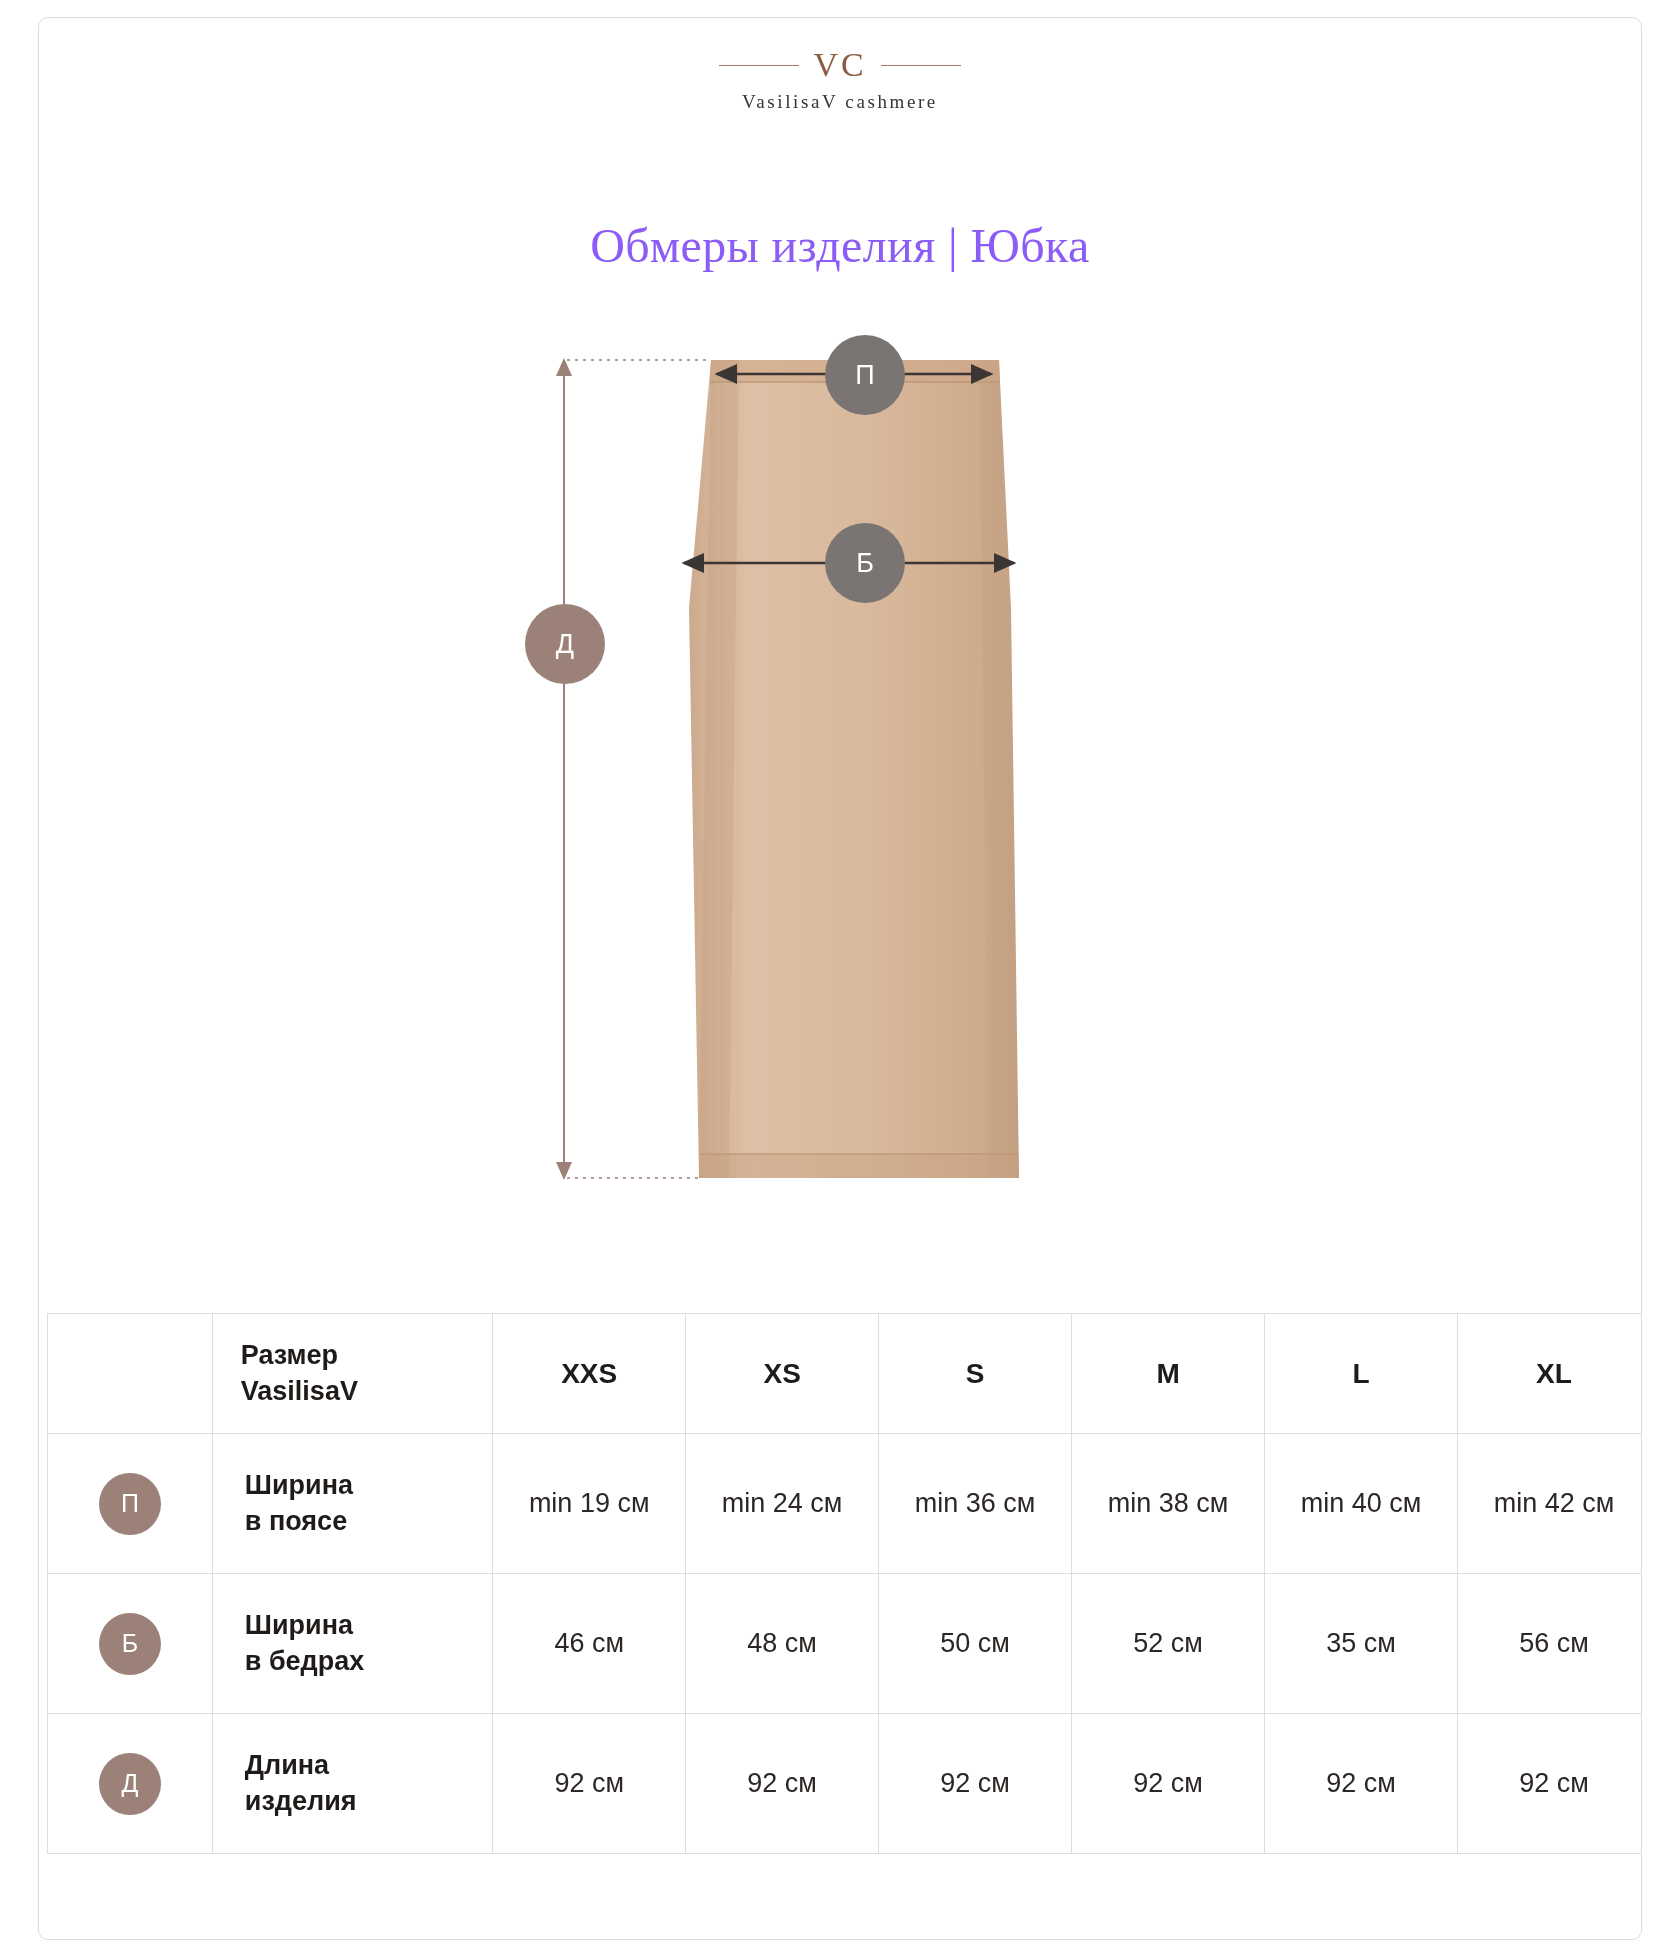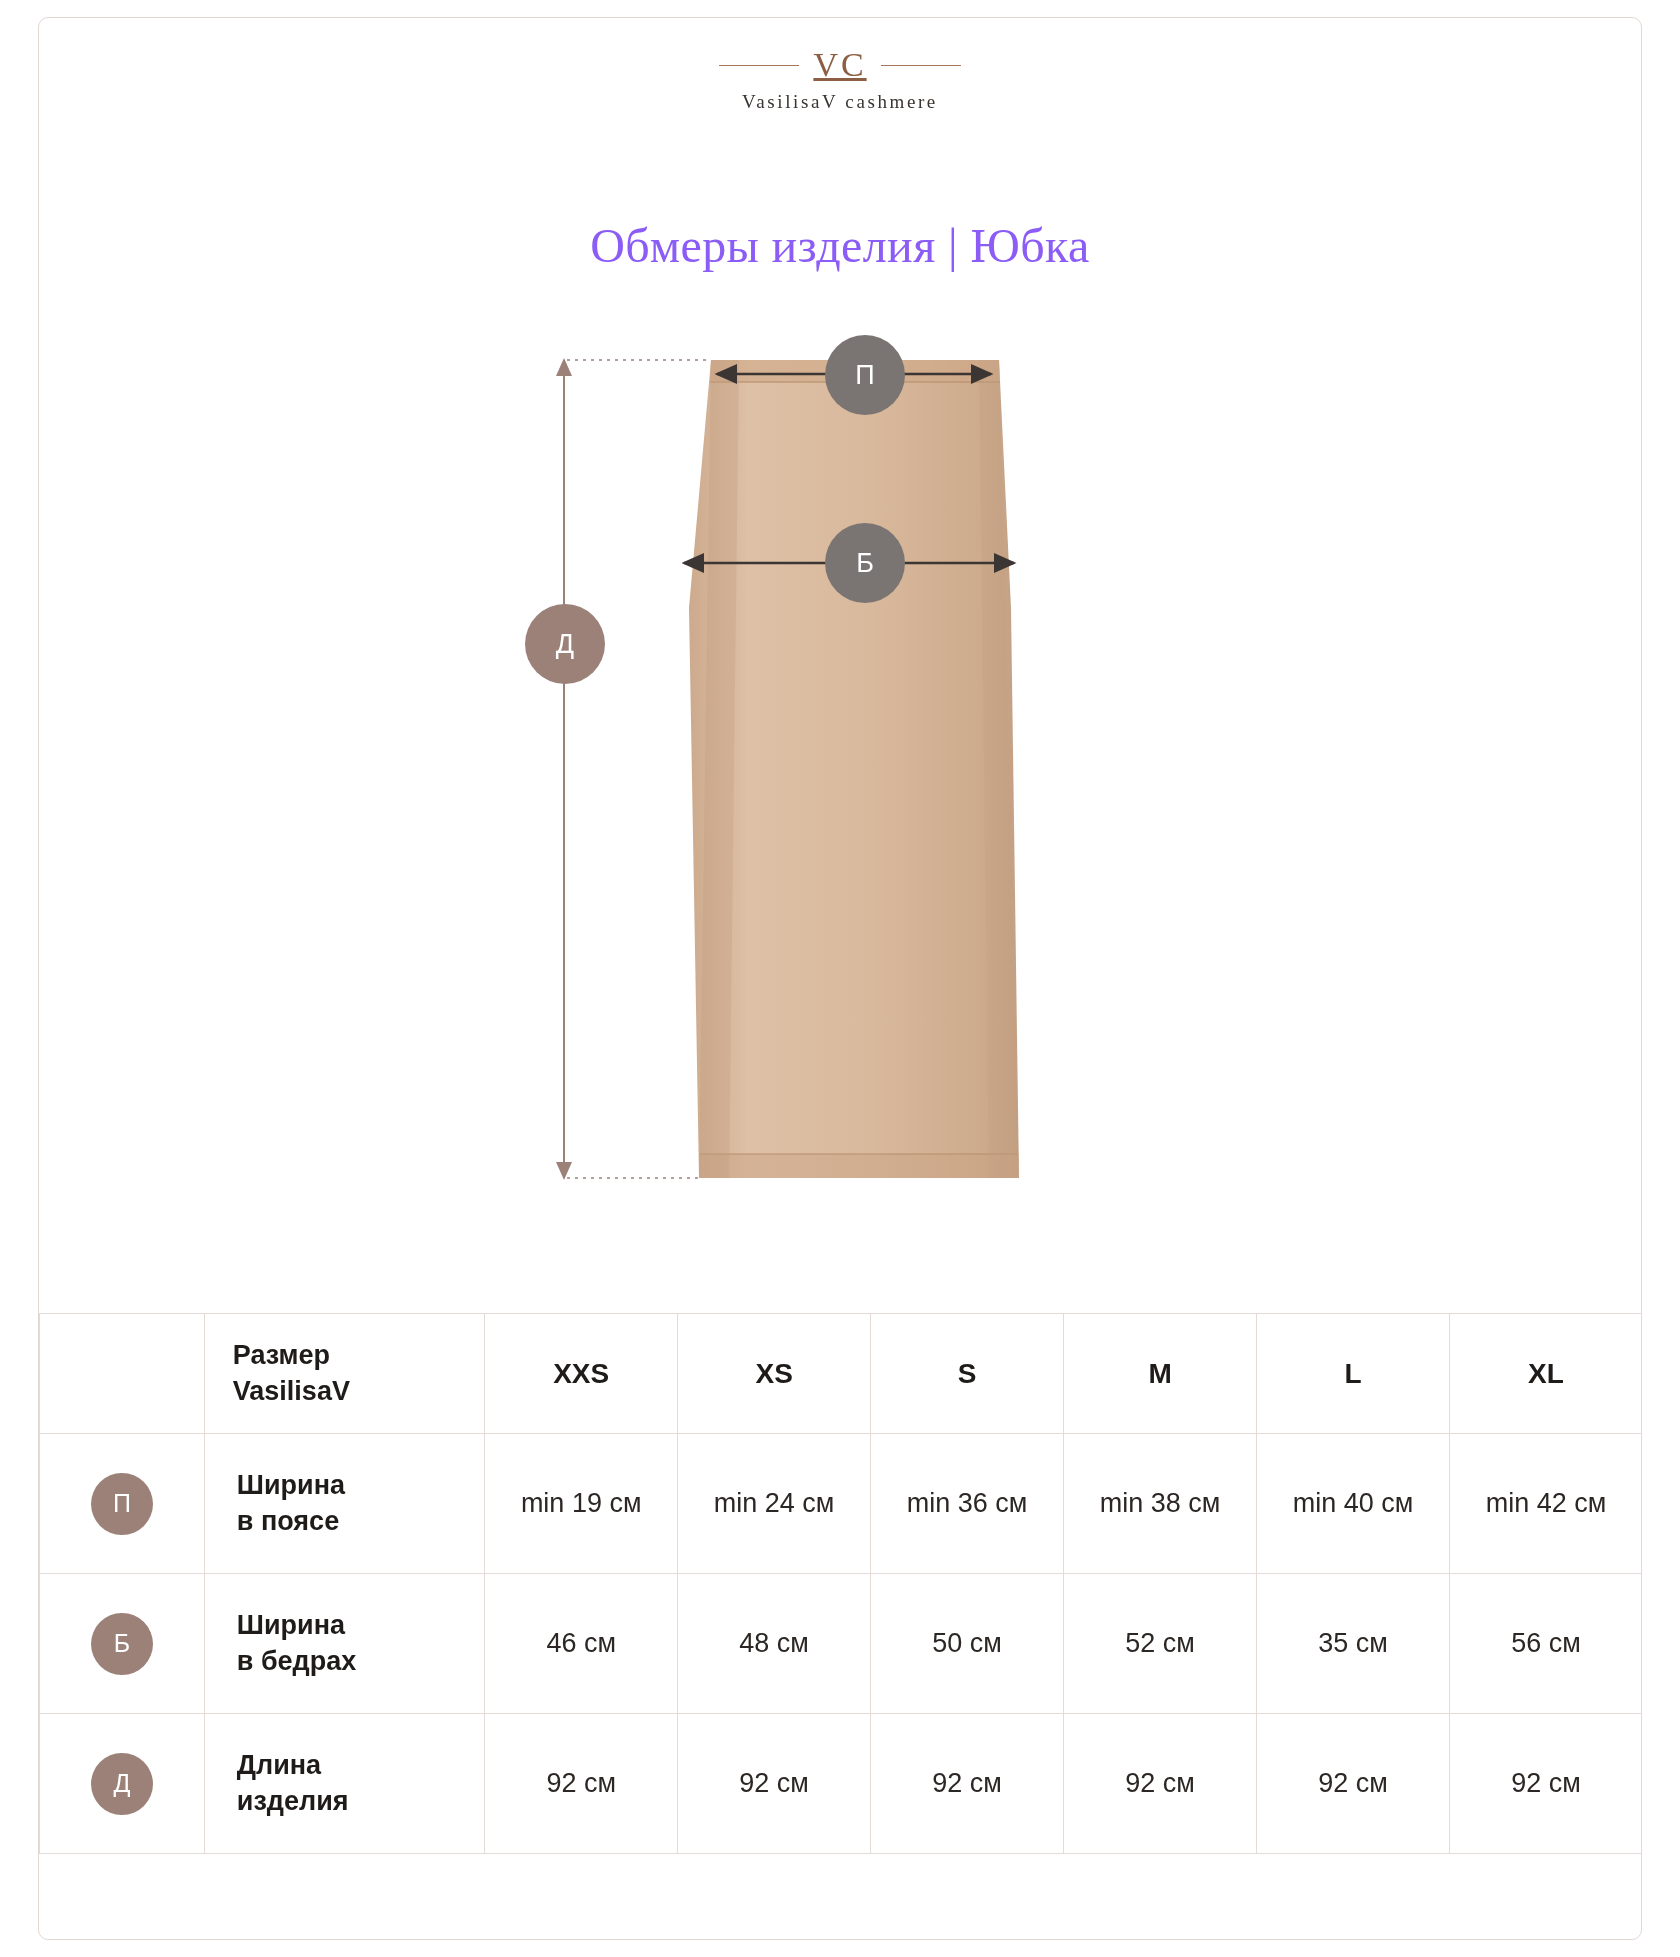--- a/index.html
+++ b/index.html
@@ -51,21 +51,20 @@
     width: 80px;
     height: 1px;
     background: #a5775c;
   }
   .logo-vc {
     font-family: "Liberation Serif", serif;
     font-size: 34px;
     letter-spacing: 3px;
     color: #8c5f45;
     line-height: 1;
-    text-decoration: underline;
   }
   .logo-sub {
     margin-top: 9px;
     font-family: "Liberation Serif", serif;
     font-size: 19px;
     letter-spacing: 2.6px;
     color: #3a3431;
   }
   .logo-sub .small-caps { font-size: 19px; }
 
@@ -102,21 +101,21 @@
     font-family: "Liberation Sans", sans-serif;
     font-size: 27px;
     line-height: 1;
   }
   .badge-gray { background: #7a7573; }
   .badge-mauve { background: #9c8178; }
 
   
   .table-wrap {
     position: absolute;
-    left: 0;
+    left: 8px;
     top: 1295px;
     width: 1604px;
   }
   table {
     border-collapse: collapse;
     width: 100%;
     table-layout: fixed;
   }
   td, th {
     border: 1px solid #e4dbd6;

